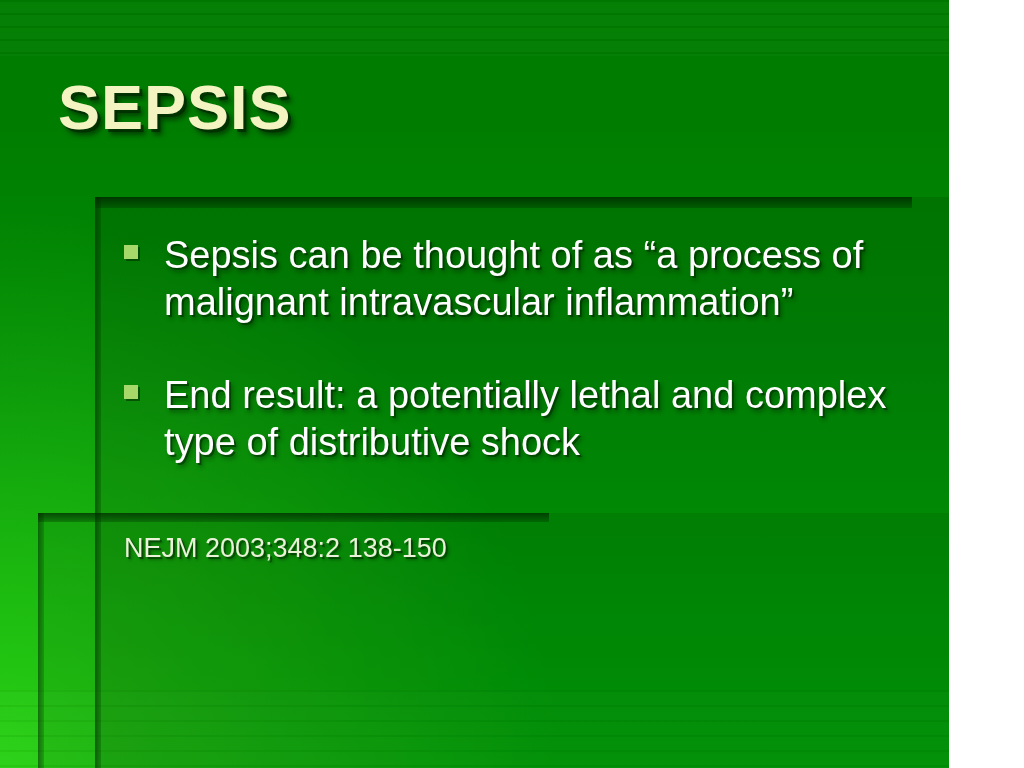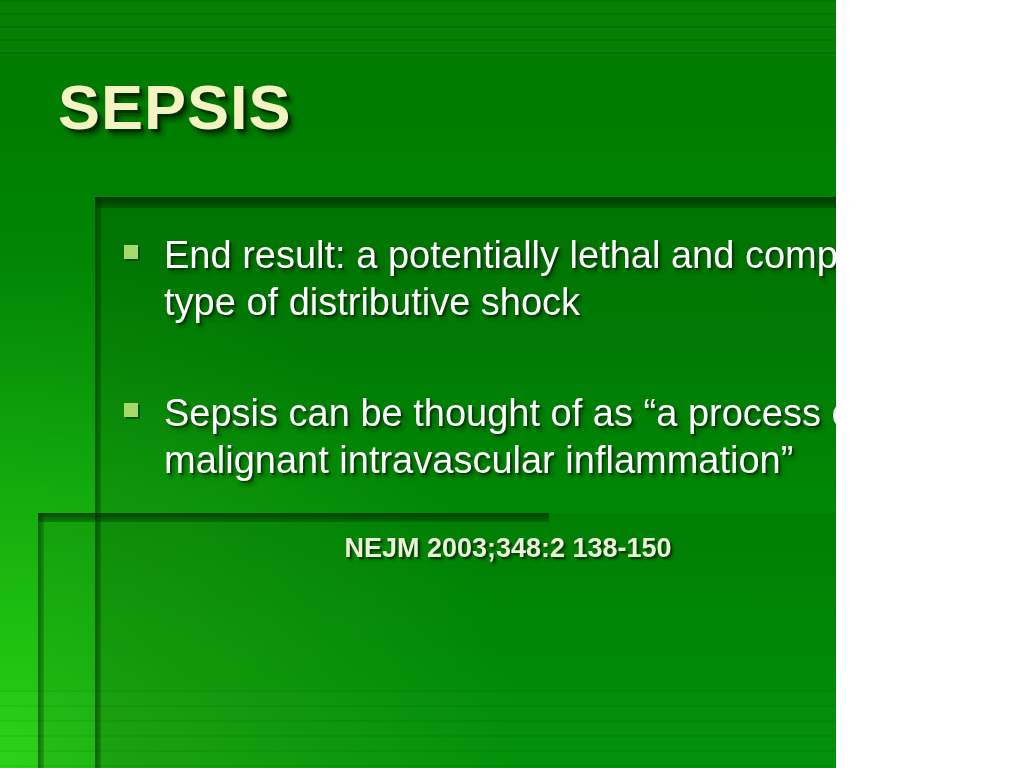--- a/index.html
+++ b/index.html
@@ -1,20 +1,20 @@
 <!DOCTYPE html>
 <html><head>
 <meta charset="utf-8">
 <style>
   html, body { margin: 0; padding: 0; }
   body { width: 1024px; height: 768px; overflow: hidden; }
 
   .slide {
     position: relative;
-    width: 836px;
+    width: 949px;
     height: 768px;
     overflow: hidden;
     font-family: "Liberation Sans", sans-serif;
     background:
       radial-gradient(circle at 0% 100%, rgba(110,255,40,0.38) 0%, rgba(110,255,40,0.0) 46%),
       linear-gradient(to bottom, #007d00 0%, #007d00 16%, #008c06 48%, #00a408 78%, #00b409 100%);
   }
 
   
   .band { position: absolute; left: 0; width: 1024px; pointer-events: none; }
@@ -81,24 +81,23 @@
 
   .bullet-text {
     flex: 1 1 auto;
     font-size: 38px; line-height: 47px; color: #ffffff;
     text-shadow: 2px 2px 0 rgba(0,40,0,0.55), 3px 4px 4px rgba(0,25,0,0.45);
   }
 
   .citation {
     margin-top: 1px;
     padding-right: 44px;
-    text-align: center;
+    text-align: left;
     font-size: 27px; line-height: 36px;
     text-shadow: 2px 2px 0 rgba(0,40,0,0.50), 3px 3px 3px rgba(0,25,0,0.40);
-    font-weight: bold;
   }
 </style>
 </head>
 <body>
 
 <div class="slide">
 
   <div class="band top"></div>
   <div class="band bottom"></div>
 
@@ -107,28 +106,28 @@
   <div class="boxA-leftbar"></div>
 
   <div class="boxB-fill"></div>
   <div class="boxB-topbar"></div>
   <div class="boxB-leftbar"></div>
 
   <div class="title" style="color: rgb(244, 244, 194);">SEPSIS</div>
 
   <div class="content">
 
+    <div class="bullet-item gap-a">
+      <span class="bullet-marker" style="background: rgb(166, 217, 106);"></span>
+      <span class="bullet-text">Sepsis can be thought of as “a process of malignant intravascular inflammation”</span>
+    </div>
+
     <div class="bullet-item gap-b">
       <span class="bullet-marker" style="background: rgb(166, 217, 106);"></span>
       <span class="bullet-text">End result: a potentially lethal and complex type of distributive shock</span>
-    </div>
-
-    <div class="bullet-item gap-a">
-      <span class="bullet-marker" style="background: rgb(166, 217, 106);"></span>
-      <span class="bullet-text">Sepsis can be thought of as “a process of malignant intravascular inflammation”</span>
     </div>
 
 
     <div class="citation" style="color: rgb(234, 242, 216);">NEJM 2003;348:2 138-150</div>
 
   </div>
 
 </div>
 
 </body></html>

